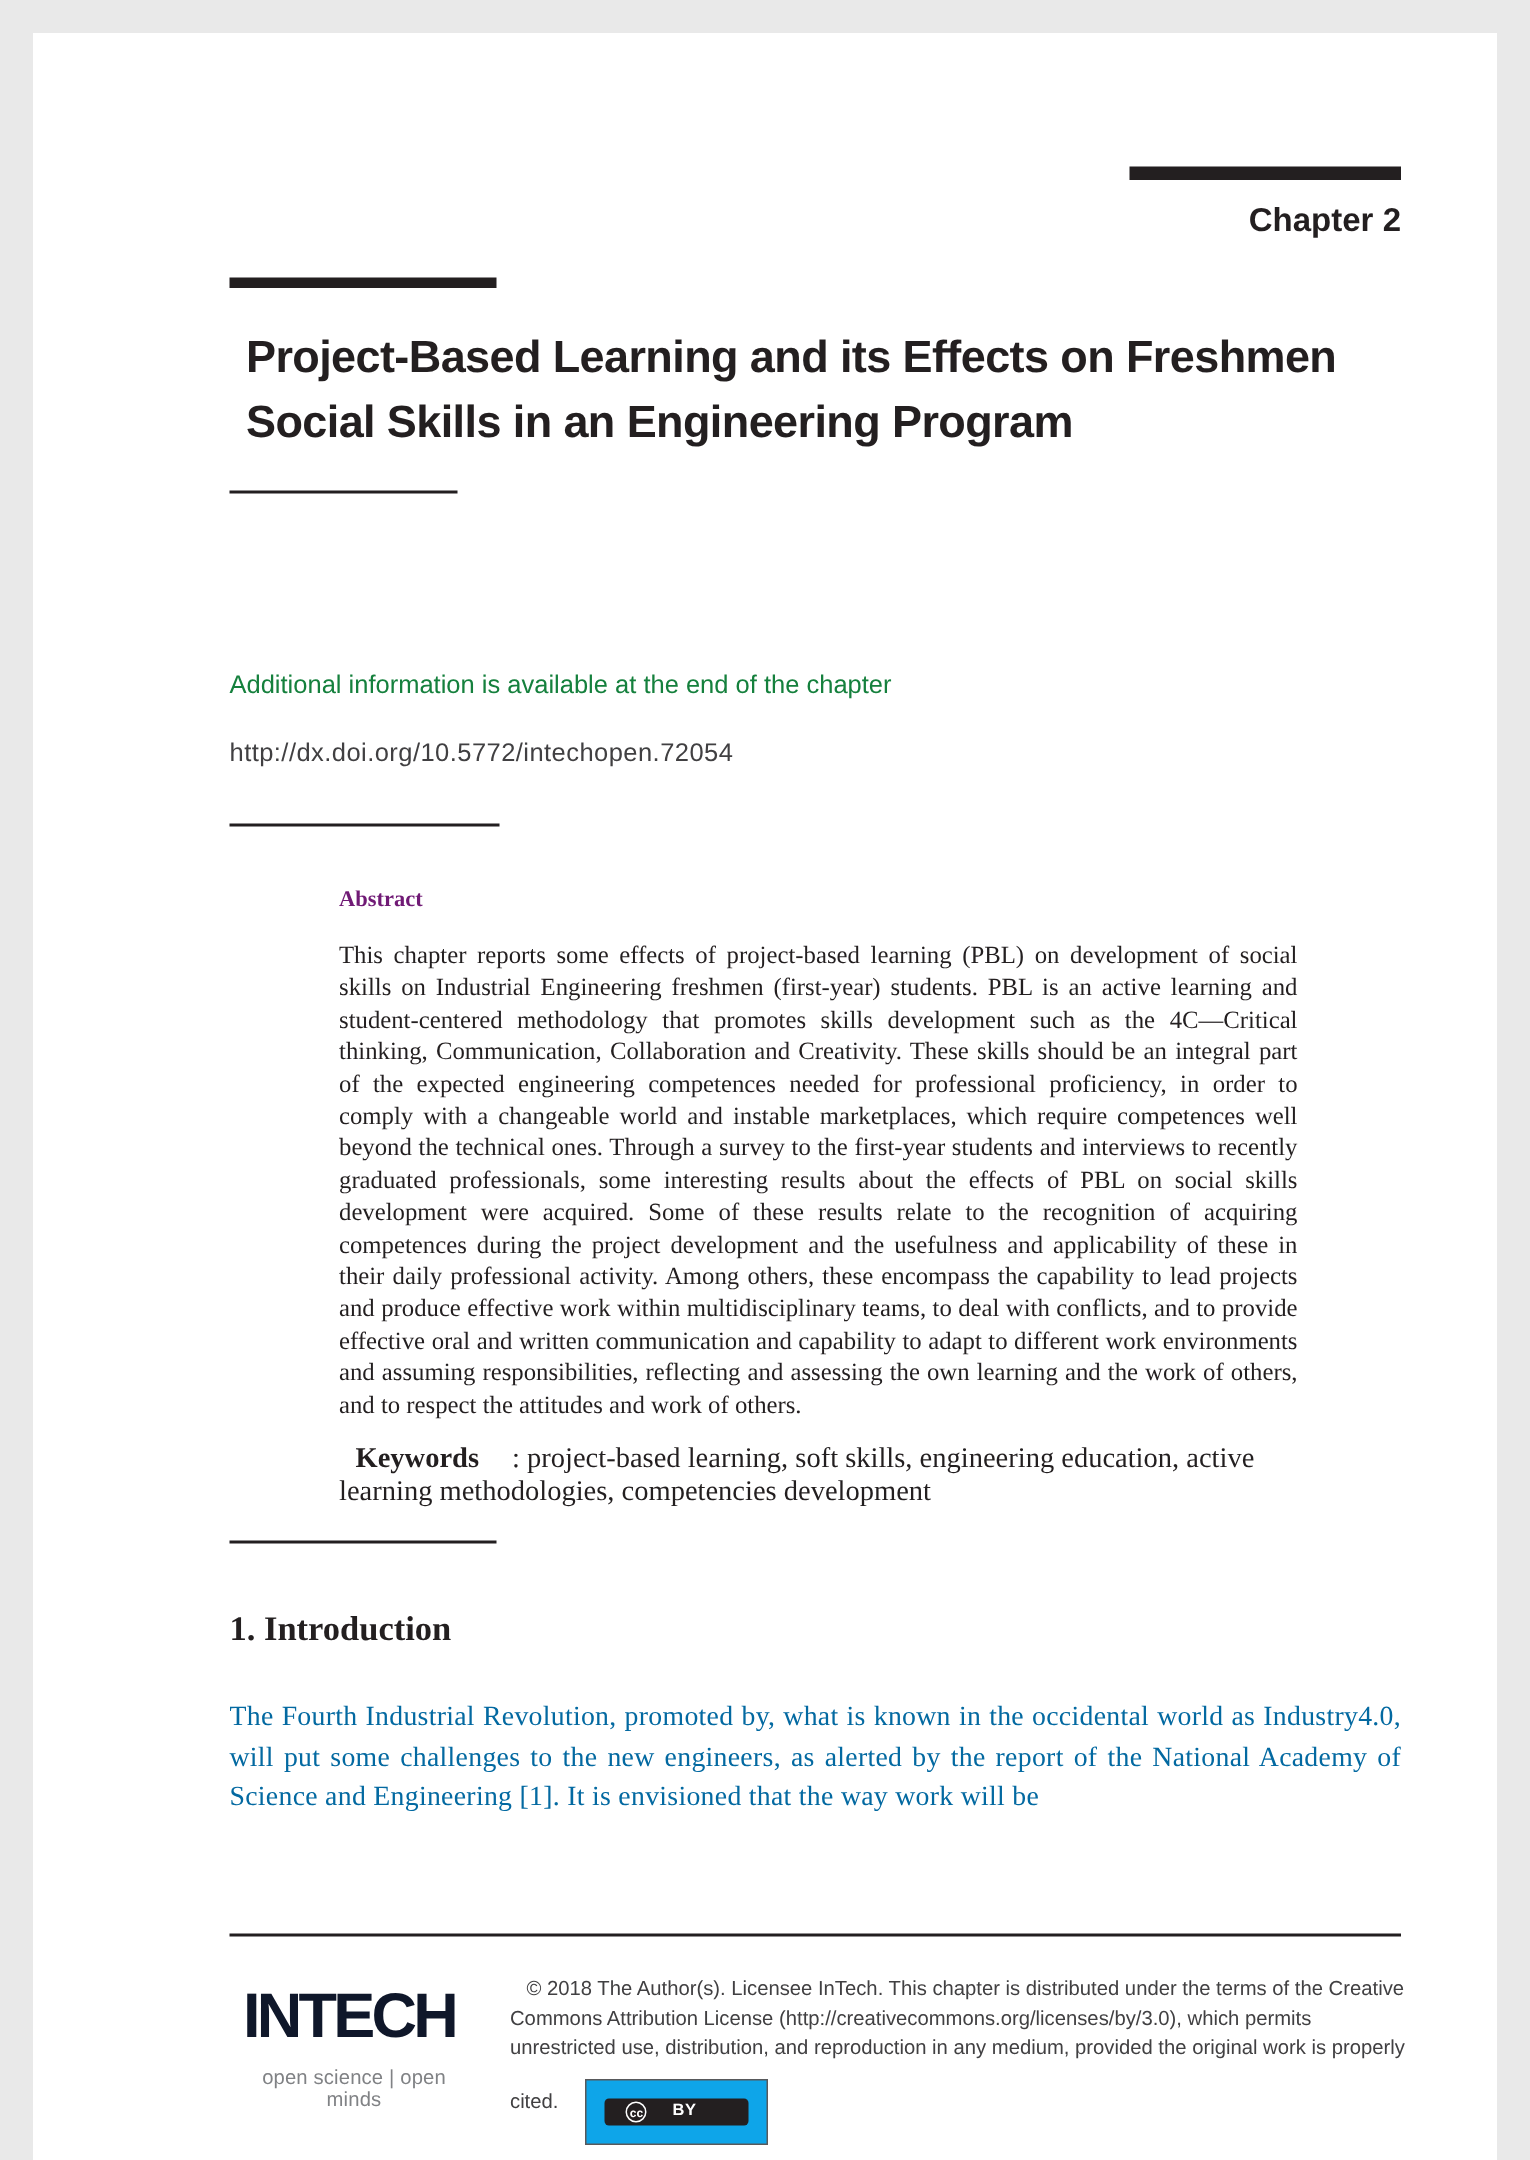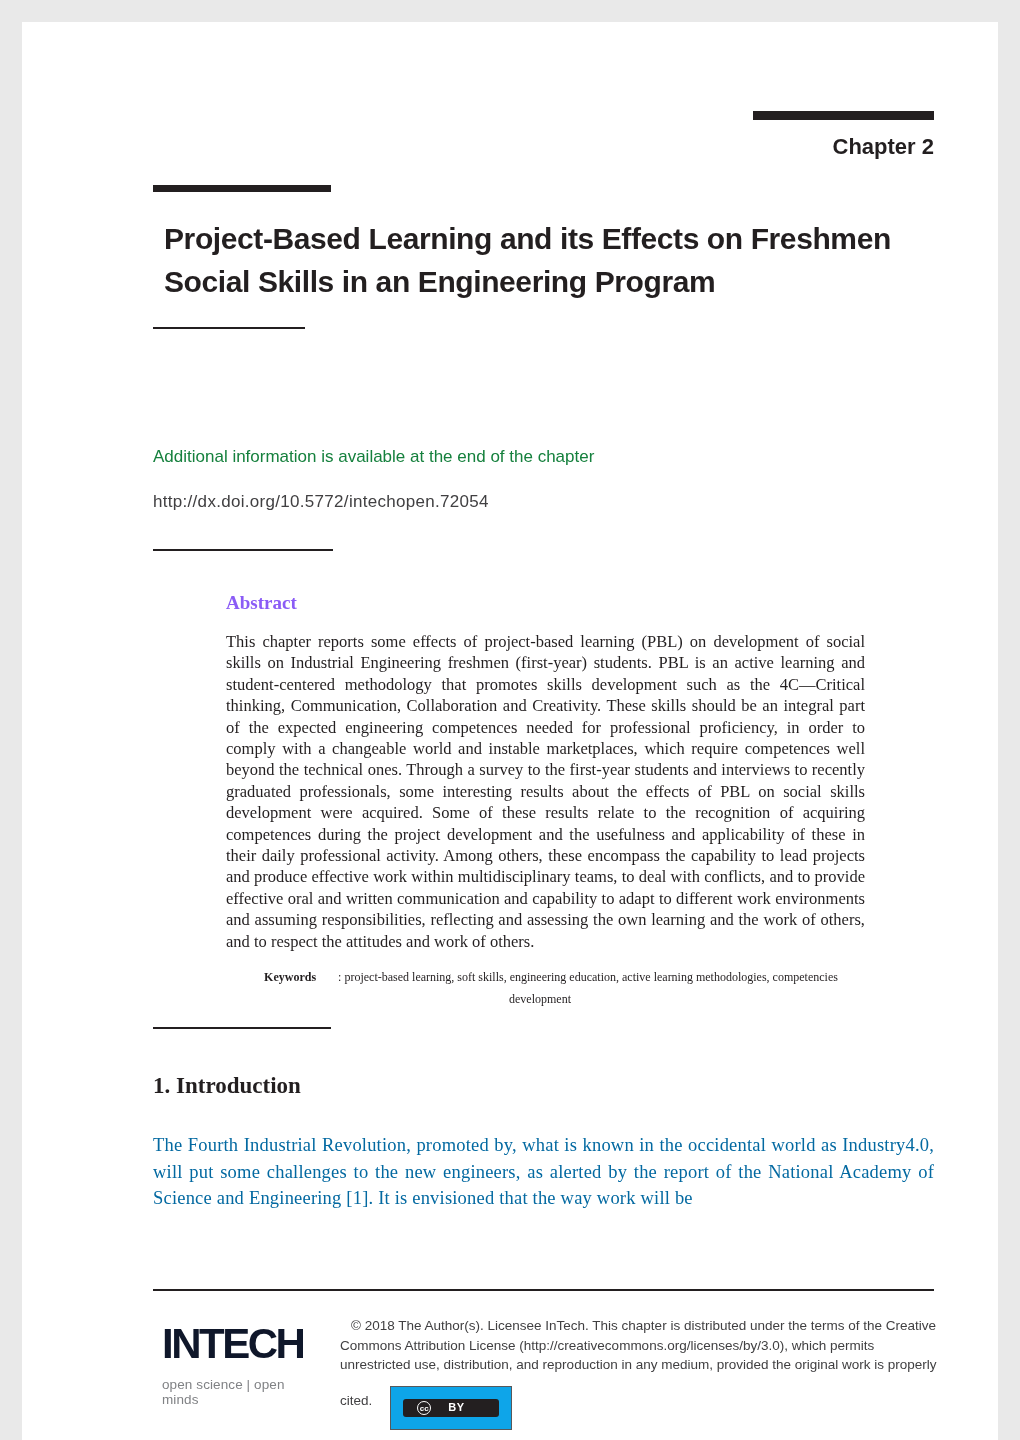--- a/index.html
+++ b/index.html
@@ -63,31 +63,31 @@
     font-size: 17px; color: #414042;
     text-decoration: none; letter-spacing: 0.3px;
   }
 
   
   .abstract-block {
     position: absolute; left: 182px; top: 548px; width: 661px;
     font-family: "Liberation Serif", serif;
   }
   .abstract-heading {
-    font-weight: bold; font-size: 19px; color: #8b5cf6;
+    font-weight: bold; font-size: 15px; color: #701a75;
     margin-bottom: 17px;
   }
   .abstract-body {
     font-size: 16.5px; line-height: 21.4px;
     text-align: justify; color: #231f20;
   }
   .keywords-para {
     margin-top: 15px;
-    font-size: 12px; line-height: 21.4px;
-    text-align: center; color: #231f20;
+    font-size: 19px; line-height: 21.4px;
+    text-align: left; color: #231f20;
   }
   .keywords-label { font-weight: bold; }
 
   
   .intro-heading {
     position: absolute; left: 120px; top: 1040px;
     font-family: "Liberation Serif", serif;
     font-weight: bold; font-size: 23px; color: #231f20;
   }
   .intro-body {
@@ -106,21 +106,21 @@
   .logo-block {
     position: absolute; left: 118px; top: 1278px; width: 170px;
   }
   .logo-text {
     font-family: "Liberation Sans", sans-serif;
     font-weight: 900; font-size: 42px; line-height: 44px;
     letter-spacing: -2.5px; color: #0f172a;
   }
   .logo-tagline {
     margin-top: 1px;
-    font-size: 13.5px; color: #808285; letter-spacing: 0.1px;
+    font-size: 13.5px; color: #808285; letter-spacing: 0.1px; text-align: center;
   }
   .license {
     position: absolute; left: 307px; top: 1283px; width: 600px;
     font-size: 13.5px; line-height: 19.6px; color: #414042;
   }
 
   .cc-badge {
     display: inline-block; vertical-align: -6px; margin-left: 7px;
     border: 1px solid #58595b; background: #0ea5e9; padding: 1px;
   }

